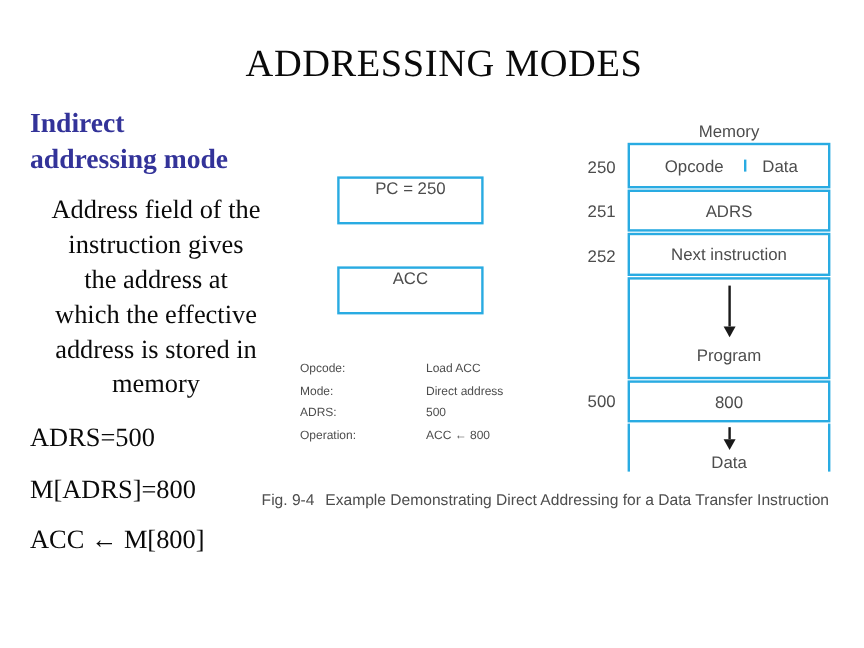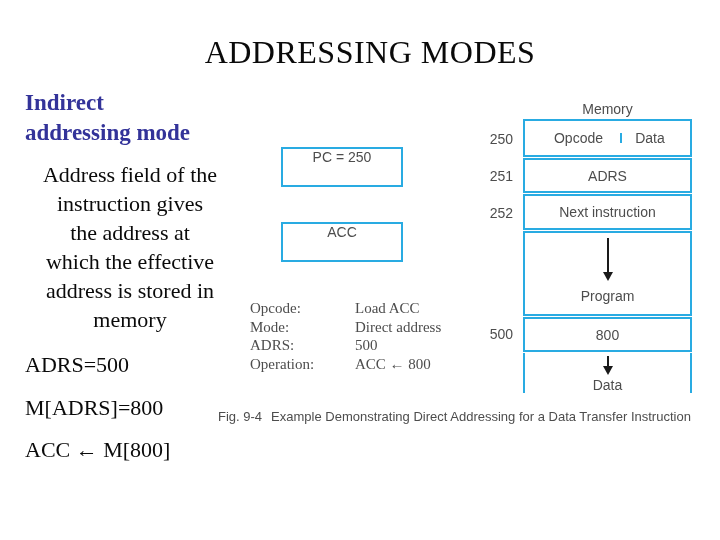--- a/index.html
+++ b/index.html
@@ -34,22 +34,22 @@
     left:281px; width:122px; height:40px; box-sizing:border-box;
     border:2px solid #29ABE2; display:flex; align-items:flex-start; justify-content:center;
     font-family:"Liberation Sans", sans-serif; font-size:14px; color:#4D4D4D;
     background:#ffffff;
   }
   .pc-box  { top:147px; }
   .acc-box { top:222px; }
 
   
   .info-block {
-    top:299px; left:250px; font-family:Liberation Serif, serif;
-    font-size:15px; color:#4D4D4D; line-height:18.5px;
+    top:299px; left:250px; font-family:Liberation Sans, sans-serif;
+    font-size:10px; color:#4D4D4D; line-height:18.5px;
   }
   .info-row { display:flex; }
   .info-label { width:105px; }
 
   
   .mem-label {
     top:101px; left:523px; width:169px; text-align:center;
     font-family:"Liberation Sans", sans-serif; font-size:14px; color:#4D4D4D;
   }
   .mem-col { top:119px; left:523px; width:169px; }

